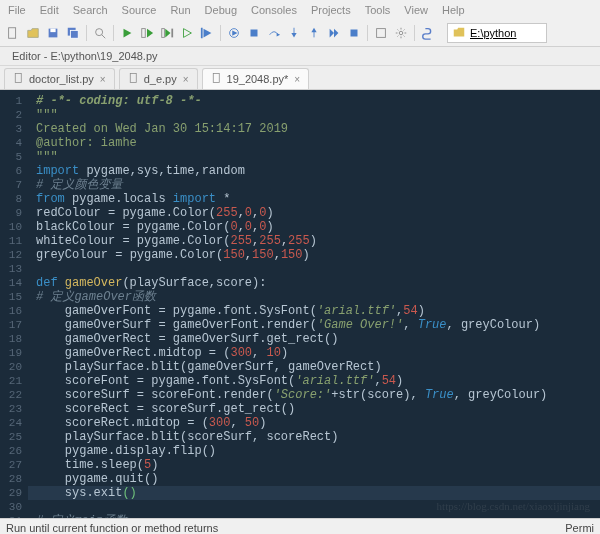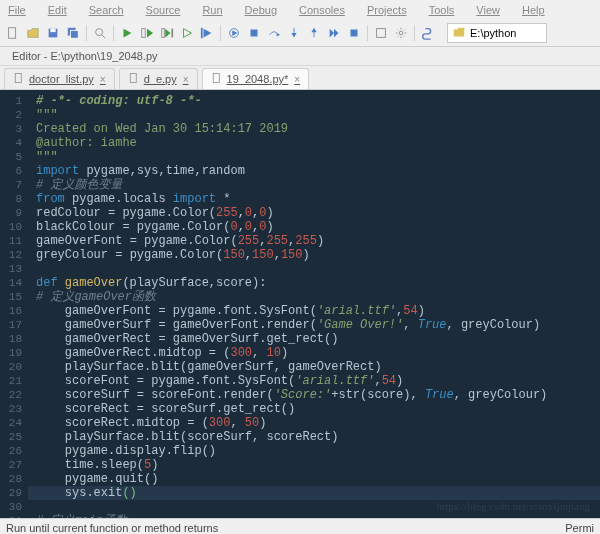--- a/index.html
+++ b/index.html
@@ -1,27 +1,27 @@
 <!DOCTYPE html>
 <html><head>
 <meta charset="utf-8">
 <style>
   * { margin: 0; padding: 0; box-sizing: border-box; }
   body { font-family: "Segoe UI", Tahoma, sans-serif; font-size: 11px; background: #f0f0f0; width: 600px; height: 534px; overflow: hidden; }
-  .menubar { display: flex; background: #f0f0f0; padding: 2px 4px; color: #8a8a8a; font-size: 11px; gap: 14px; text-decoration: underline; }
+  .menubar { display: flex; background: #f0f0f0; padding: 2px 4px; color: #8a8a8a; font-size: 11px; gap: 6px; }
   .menubar span { padding: 2px 4px; cursor: default; }
   .toolbar { display: flex; align-items: center; background: #f0f0f0; padding: 3px 4px; border-bottom: 1px solid #d0d0d0; gap: 2px; }
   .tb-btn { width: 18px; height: 18px; display: flex; align-items: center; justify-content: center; border-radius: 2px; cursor: pointer; }
   .tb-btn svg { width: 14px; height: 14px; }
   .tb-sep { width: 1px; height: 16px; background: #d0d0d0; margin: 0 2px; }
-  .path-box { margin-left: 8px; display: flex; align-items: center; border: 1px solid #c8c8c8; background: #fff; padding: 1px 4px; font-size: 11px; min-width: 100px; }
+  .path-box { margin-left: 8px; display: flex; align-items: center; border: 1px solid #c8c8c8; background: #fff; padding: 1px 4px; font-size: 11px; min-width: 100px; text-decoration: underline; }
   .path-box .folder-icon svg { width: 14px; height: 14px; }
   .editor-bar { background: #eee; padding: 3px 12px; font-size: 11px; color: #555; border-bottom: 1px solid #d8d8d8; }
   .tabs { display: flex; background: #eee; padding: 2px 4px 0 4px; border-bottom: 1px solid #d0d0d0; font-size: 11px; }
-  .tab { padding: 3px 8px; margin-right: 4px; border: 1px solid #d0d0d0; border-bottom: none; background: #ededed; color: #555; display: flex; align-items: center; gap: 4px; border-radius: 3px 3px 0 0; cursor: pointer; text-decoration: underline; }
+  .tab { padding: 3px 8px; margin-right: 4px; border: 1px solid #d0d0d0; border-bottom: none; background: #ededed; color: #555; display: flex; align-items: center; gap: 4px; border-radius: 3px 3px 0 0; cursor: pointer; }
   .tab.active { background: #fafafa; font-weight: normal; justify-content: space-between; }
   .tab .file-icon svg { width: 12px; height: 12px; }
   .tab .close { color: #888; font-size: 10px; margin-left: 2px; }
   .editor { background: #1b2b3a; color: #c5cdd8; font-family: Consolas, "Courier New", monospace; font-size: 12px; height: 428px; overflow: hidden; display: flex; position: relative; }
   .gutter { background: #1b2b3a; color: #556677; text-align: right; padding: 4px 6px 4px 4px; user-select: none; min-width: 28px; }
   .gutter div { line-height: 14px; font-size: 11px; }
   .code { padding: 4px 0; flex: 1; }
   .code-line { line-height: 14px; white-space: pre; padding-left: 8px; }
   .code-line.hl { background: #26394c; }
   
@@ -249,21 +249,21 @@
       <div class="code-line"><span class="c-str">"""</span></div>
       <div class="code-line"><span class="c-str">Created on Wed Jan 30 15:14:17 2019</span></div>
       <div class="code-line"><span class="c-str"></span></div>
       <div class="code-line"><span class="c-str">@author: iamhe</span></div>
       <div class="code-line"><span class="c-str">"""</span></div>
       <div class="code-line"><span class="c-kw">import</span> <span class="c-mod">pygame,sys,time,random</span></div>
       <div class="code-line"><span class="c-g"># 定义颜色变量</span></div>
       <div class="code-line"><span class="c-kw">from</span> <span class="c-mod">pygame.locals</span> <span class="c-kw">import</span> <span class="c-op">*</span></div>
       <div class="code-line"><span class="c-id">redColour</span> <span class="c-op">=</span> <span class="c-id">pygame.Color(</span><span class="c-num">255</span>,<span class="c-num">0</span>,<span class="c-num">0</span><span class="c-id">)</span></div>
       <div class="code-line"><span class="c-id">blackColour</span> <span class="c-op">=</span> <span class="c-id">pygame.Color(</span><span class="c-num">0</span>,<span class="c-num">0</span>,<span class="c-num">0</span><span class="c-id">)</span></div>
-      <div class="code-line"><span class="c-id">gameOverFont</span> <span class="c-op">=</span> <span class="c-id">pygame.Color(</span><span class="c-num">255</span>,<span class="c-num">255</span>,<span class="c-num">255</span><span class="c-id">)</span></div>
+      <div class="code-line"><span class="c-id">whiteColour</span> <span class="c-op">=</span> <span class="c-id">pygame.Color(</span><span class="c-num">255</span>,<span class="c-num">255</span>,<span class="c-num">255</span><span class="c-id">)</span></div>
       <div class="code-line"><span class="c-id">greyColour</span> <span class="c-op">=</span> <span class="c-id">pygame.Color(</span><span class="c-num">150</span>,<span class="c-num">150</span>,<span class="c-num">150</span><span class="c-id">)</span></div>
       <div class="code-line">&nbsp;</div>
       <div class="code-line"><span class="c-kw">def</span> <span class="c-def">gameOver</span><span class="c-id">(playSurface,score):</span></div>
       <div class="code-line"><span class="c-g"># 定义gameOver函数</span></div>
       <div class="code-line">    <span class="c-id">gameOverFont = pygame.font.SysFont(</span><span class="c-str2">'arial.ttf'</span><span class="c-id">,</span><span class="c-num">54</span><span class="c-id">)</span></div>
       <div class="code-line">    <span class="c-id">gameOverSurf = gameOverFont.render(</span><span class="c-str2">'Game Over!'</span><span class="c-id">, </span><span class="c-bool">True</span><span class="c-id">, greyColour)</span></div>
       <div class="code-line">    <span class="c-id">gameOverRect = gameOverSurf.get_rect()</span></div>
       <div class="code-line">    <span class="c-id">gameOverRect.midtop = (</span><span class="c-num">300</span><span class="c-id">, </span><span class="c-num">10</span><span class="c-id">)</span></div>
       <div class="code-line">    <span class="c-id">playSurface.blit(gameOverSurf, gameOverRect)</span></div>
       <div class="code-line">    <span class="c-id">scoreFont = pygame.font.SysFont(</span><span class="c-str2">'arial.ttf'</span><span class="c-id">,</span><span class="c-num">54</span><span class="c-id">)</span></div>

